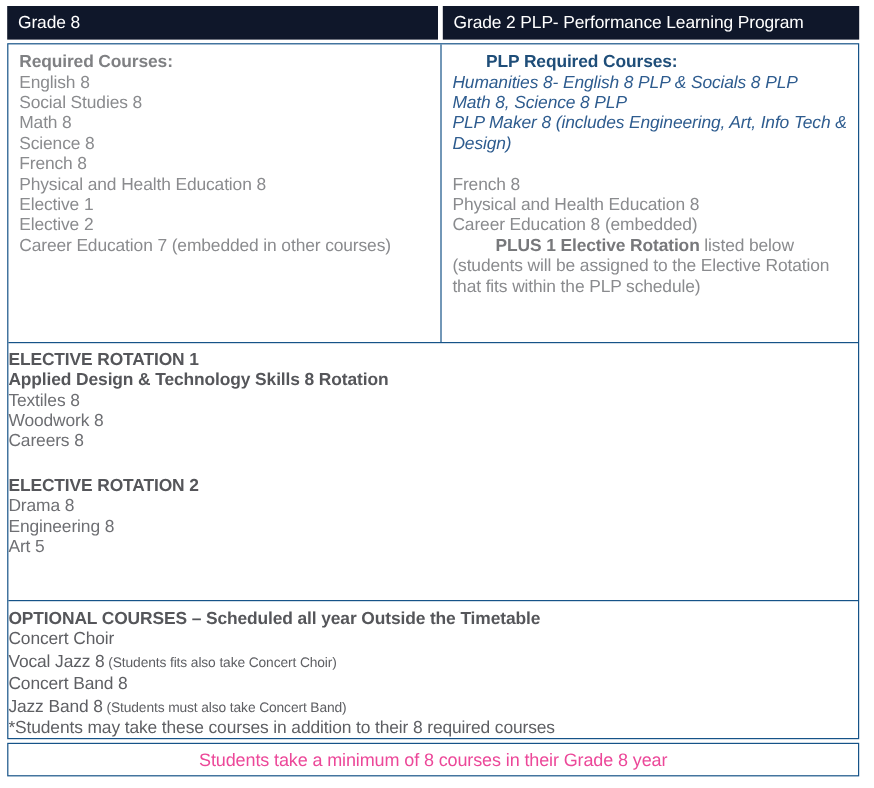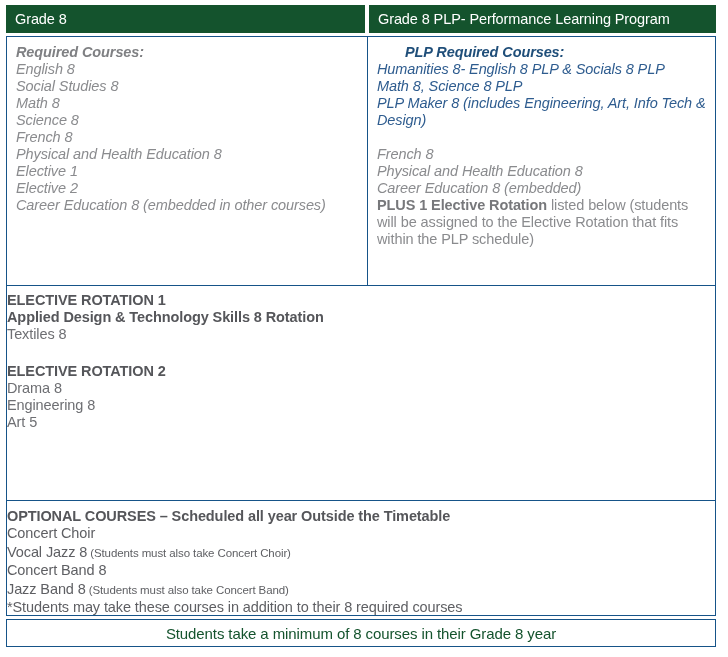--- a/index.html
+++ b/index.html
@@ -7,119 +7,121 @@
   body {
     font-family: "Liberation Sans", sans-serif;
     width: 728px; height: 657px;
     letter-spacing: -0.1px;
   }
   .content { width: 710px; margin: 5px 0 0 6px; }
 
   
   .header-row { display: flex; gap: 4px; height: 28px; margin-bottom: 3px; }
   .header-cell {
-    background: #14532d; color: #ffffff;
+    background: #0f172a; color: #ffffff;
     font-size: 14.5px; display: flex; align-items: center;
     padding-left: 9px;
   }
   .header-cell.left { width: 359px; }
   .header-cell.right { flex: 1; }
 
   
   .main-box { border: 1.5px solid #165388; }
 
   .columns-row { display: flex; min-height: 249px; border-bottom: 1.5px solid #165388; }
   .col-left  { width: 361px; border-right: 1.5px solid #165388; padding: 7px 8px 0 9px; }
   .col-right { flex: 1; padding: 7px 6px 0 9px; }
 
-  .line { font-size: 14.5px; line-height: 17px; font-style: italic; }
+  .line { font-size: 14.5px; line-height: 17px; }
   .gray     { color: #8A8B8E; }
   .gray-bold{ color: #7F8083; font-weight: bold; }
   .plp-head { color: #1F4E79; font-weight: bold; margin-left: 28px; }
   .plp-italic { color: #2E5C8F; font-style: italic; }
   .plus-par { font-size: 14.5px; line-height: 17px; color: #8A8B8E; }
-  .plus-par .b { color: #77787B; font-weight: bold; }
+  .plus-par .b { color: #77787B; font-weight: bold; margin-left: 36px; }
   .spacer { height: 17px; }
 
   
   .rotations-section {
     height: 215px; border-bottom: 1.5px solid #165388;
     text-align: left; padding-top: 6px;
   }
   .optional-section { height: 114px; text-align: left; padding-top: 7px; }
 
   .sec-title { font-size: 14.5px; line-height: 17px; font-weight: bold; color: #55565A; }
   .sec-item  { font-size: 14.5px; line-height: 17px; color: #6E6F73; }
   .opt-item  { font-size: 14.5px; line-height: 17.5px; color: #5E5F63; }
   .opt-item .note { font-size: 11.5px; margin-left: 3px; }
   .spacer2 { height: 20px; }
 
   
   .footer-box {
     margin-top: 3px; border: 1.5px solid #165388; height: 28px;
     display: flex; align-items: center; justify-content: center;
   }
-  .footer-text { font-size: 15px; color: #14532d; }
+  .footer-text { font-size: 15px; color: #ec4899; }
 </style>
 </head>
 <body>
 
 <div class="content">
 
   <div class="header-row">
     <div class="header-cell left">Grade 8</div>
-    <div class="header-cell right">Grade 8 PLP- Performance Learning Program</div>
+    <div class="header-cell right">Grade 2 PLP- Performance Learning Program</div>
   </div>
 
   <div class="main-box">
 
     <div class="columns-row">
 
       <div class="col-left">
         <div class="line gray-bold">Required Courses:</div>
         <div class="line gray">English 8</div>
         <div class="line gray">Social Studies 8</div>
         <div class="line gray">Math 8</div>
         <div class="line gray">Science 8</div>
         <div class="line gray">French 8</div>
         <div class="line gray">Physical and Health Education 8</div>
         <div class="line gray">Elective 1</div>
         <div class="line gray">Elective 2</div>
-        <div class="line gray">Career Education 8 (embedded in other courses)</div>
+        <div class="line gray">Career Education 7 (embedded in other courses)</div>
       </div>
 
       <div class="col-right">
         <div class="line plp-head">PLP Required Courses:</div>
         <div class="line plp-italic">Humanities 8- English 8 PLP &amp; Socials 8 PLP</div>
         <div class="line plp-italic">Math 8, Science 8 PLP</div>
         <div class="line plp-italic">PLP Maker 8 (includes Engineering, Art, Info Tech &amp; Design)</div>
         <div class="spacer"></div>
         <div class="line gray">French 8</div>
         <div class="line gray">Physical and Health Education 8</div>
         <div class="line gray">Career Education 8 (embedded)</div>
         <div class="plus-par"><span class="b">PLUS 1 Elective Rotation</span><span> listed below (students will be assigned to the Elective Rotation that fits within the PLP schedule)</span></div>
       </div>
 
     </div>
 
     <div class="rotations-section">
       <div class="sec-title">ELECTIVE ROTATION 1</div>
       <div class="sec-title">Applied Design &amp; Technology Skills 8 Rotation</div>
       <div class="sec-item">Textiles 8</div>
+      <div class="sec-item">Woodwork 8</div>
+      <div class="sec-item">Careers 8</div>
       <div class="spacer2"></div>
       <div class="sec-title">ELECTIVE ROTATION 2</div>
       <div class="sec-item">Drama 8</div>
       <div class="sec-item">Engineering 8</div>
       <div class="sec-item">Art 5</div>
     </div>
 
     <div class="optional-section">
       <div class="sec-title">OPTIONAL COURSES – Scheduled all year Outside the Timetable</div>
       <div class="opt-item"><span>Concert Choir</span><span class="note"></span></div>
-      <div class="opt-item"><span>Vocal Jazz 8</span><span class="note">(Students must also take Concert Choir)</span></div>
+      <div class="opt-item"><span>Vocal Jazz 8</span><span class="note">(Students fits also take Concert Choir)</span></div>
       <div class="opt-item"><span>Concert Band 8</span><span class="note"></span></div>
       <div class="opt-item"><span>Jazz Band 8</span><span class="note">(Students must also take Concert Band)</span></div>
       <div class="opt-item">*Students may take these courses in addition to their 8 required courses</div>
     </div>
 
   </div>
 
   <div class="footer-box">
     <div class="footer-text">Students take a minimum of 8 courses in their Grade 8 year</div>
   </div>

